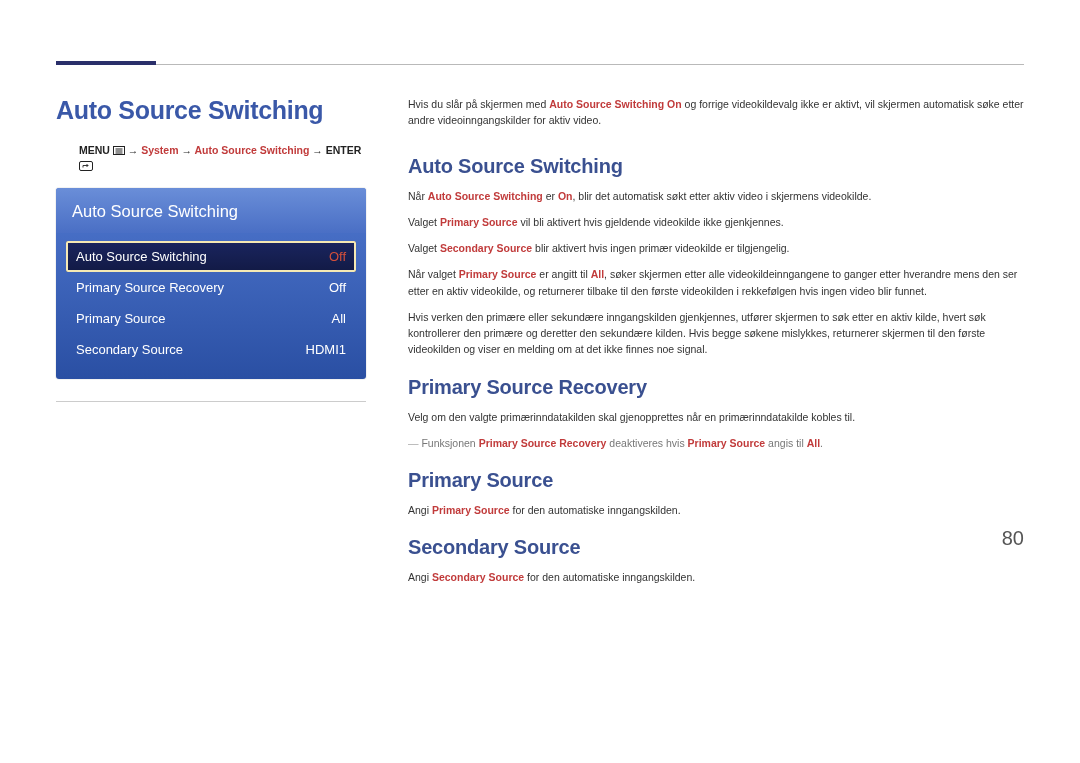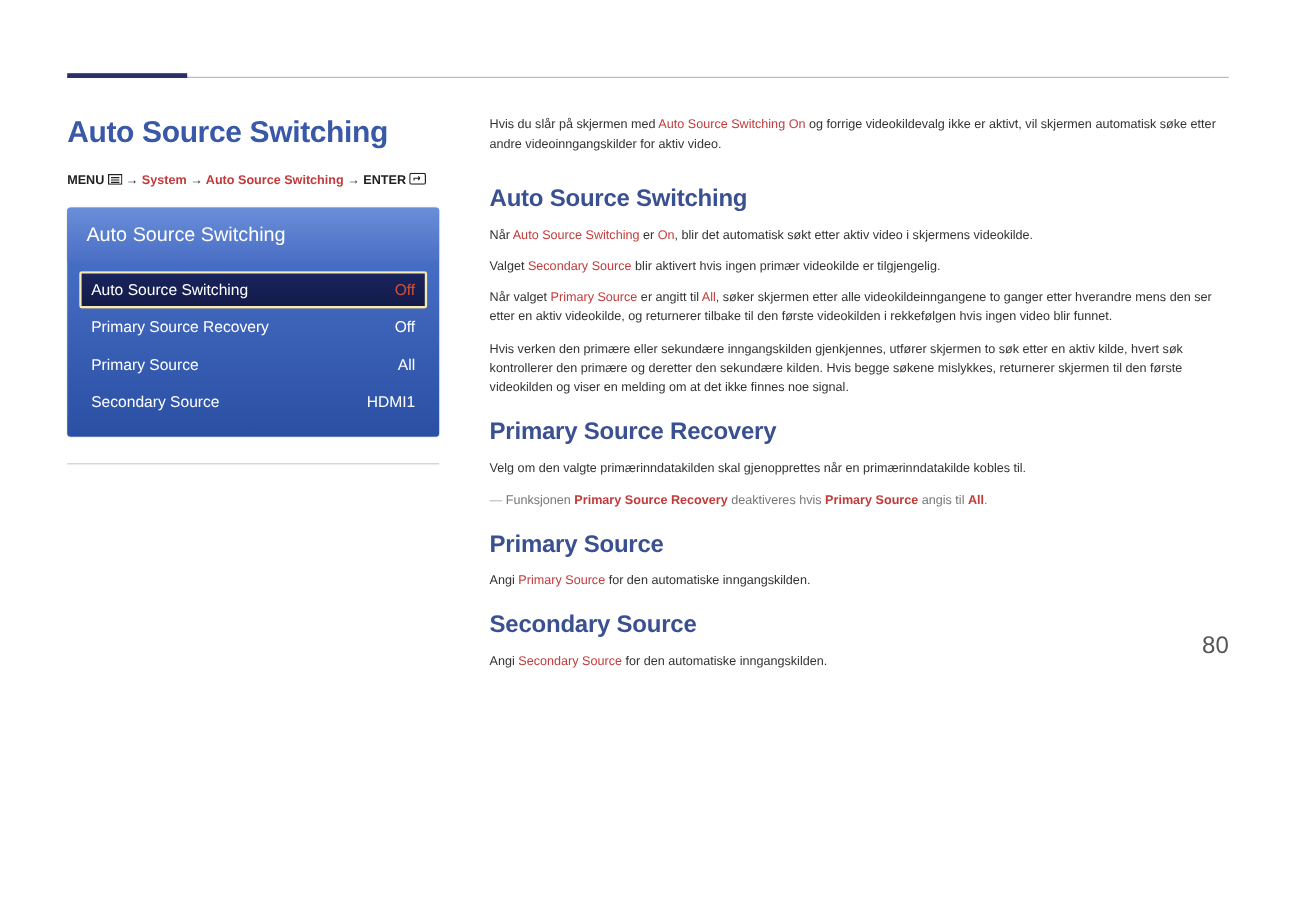--- a/index.html
+++ b/index.html
@@ -4,21 +4,21 @@
 <style>
   * { box-sizing: border-box; margin: 0; padding: 0; }
   html, body { width: 1080px; height: 763px; background: #fff; font-family: "Segoe UI", Arial, sans-serif; color: #333; }
   .page { position: relative; width: 1080px; height: 556px; padding: 62px 56px 0 56px; }
   .top-rule { position: absolute; top: 64px; left: 56px; right: 56px; height: 1px; background: #b9b9b9; }
   .top-rule-accent { position: absolute; top: 61px; left: 56px; width: 100px; height: 4px; background: #2a2f6a; }
   .columns { display: flex; gap: 42px; margin-top: 34px; }
   .left-col { width: 310px; flex: 0 0 310px; }
   .right-col { flex: 1; }
   h1.page-title { color: #3a58a8; font-weight: 700; font-size: 25px; margin-bottom: 18px; letter-spacing: -0.3px; }
-  .breadcrumb { font-size: 10.5px; color: #222; font-weight: 700; margin-bottom: 14px; line-height: 1.4; }
+  .breadcrumb { font-size: 10.5px; color: #222; font-weight: 700; margin-bottom: 14px; line-height: 1.4; margin-left: 23px; }
   .breadcrumb .kw { color: #c13b3b; font-weight: 700; }
   .breadcrumb .icon { display: inline-block; vertical-align: -1px; }
   .osd {
     width: 100%;
     border-radius: 3px;
     overflow: hidden;
     box-shadow: 0 0 0 1px rgba(0,0,0,0.05);
     background: linear-gradient(#4f77cf, #2a4fa3);
     color: #fff;
     font-size: 13px;
@@ -38,21 +38,21 @@
     background: linear-gradient(#1a255f, #121a45);
     outline: 2px solid #f5e9b4;
     outline-offset: -2px;
   }
   .osd-row .val-off.selected-val { color: #d24f3a; }
   .left-hr { border: none; border-top: 1px solid #ccc; margin: 22px 0 10px 0; }
   .footnote { font-size: 9.5px; color: #555; line-height: 1.5; }
   .footnote::before { content: "― "; color: #888; }
 
   .right-col .para { font-size: 10.5px; color: #333; line-height: 1.55; margin-bottom: 10px; }
-  .right-col .para .kw, .right-col .kw { color: #c13b3b; font-weight: 400; }
+  .right-col .para .kw, .right-col .kw { color: #c13b3b; font-weight: 700; }
   .right-col h2 { color: #3a5090; font-size: 20px; font-weight: 700; margin: 18px 0 10px 0; letter-spacing: -0.2px; }
   .right-col h2.first { margin-top: 26px; }
   .notein { font-size: 10.5px; color: #777; line-height: 1.55; margin-bottom: 10px; }
   .notein .kw { color: #c13b3b; font-weight: 700; }
   .notein::before { content: "― "; color: #aaa; }
 
   .page-num { position: absolute; bottom: 6px; right: 56px; font-size: 20px; color: #555; }
 </style>
 </head>
 <body>
@@ -118,20 +118,23 @@
     <div class="right-col">
       <p class="para">
         <span>Hvis du slår på skjermen med </span><span class="kw">Auto Source Switching On</span><span> og forrige videokildevalg ikke er aktivt, vil skjermen automatisk søke etter andre videoinngangskilder for aktiv video.</span>
       </p>
 
       <h2 class="first">Auto Source Switching</h2>
       <p class="para">
         <span>Når </span><span class="kw">Auto Source Switching</span><span> er </span><span class="kw">On</span><span>, blir det automatisk søkt etter aktiv video i skjermens videokilde.</span>
       </p>
       <p class="para">
+        <span>Valget </span><span class="kw">Primary Source</span><span> vil bli aktivert hvis gjeldende videokilde ikke gjenkjennes.</span>
+      </p>
+      <p class="para">
         <span>Valget </span><span class="kw">Secondary Source</span><span> blir aktivert hvis ingen primær videokilde er tilgjengelig.</span>
       </p>
       <p class="para">
         <span>Når valget </span><span class="kw">Primary Source</span><span> er angitt til </span><span class="kw">All</span><span>, søker skjermen etter alle videokildeinngangene to ganger etter hverandre mens den ser etter en aktiv videokilde, og returnerer tilbake til den første videokilden i rekkefølgen hvis ingen video blir funnet.</span>
       </p>
       <p class="para">Hvis verken den primære eller sekundære inngangskilden gjenkjennes, utfører skjermen to søk etter en aktiv kilde, hvert søk kontrollerer den primære og deretter den sekundære kilden. Hvis begge søkene mislykkes, returnerer skjermen til den første videokilden og viser en melding om at det ikke finnes noe signal.</p>
 
       <h2>Primary Source Recovery</h2>
       <p class="para">Velg om den valgte primærinndatakilden skal gjenopprettes når en primærinndatakilde kobles til.</p>
       <p class="notein">

